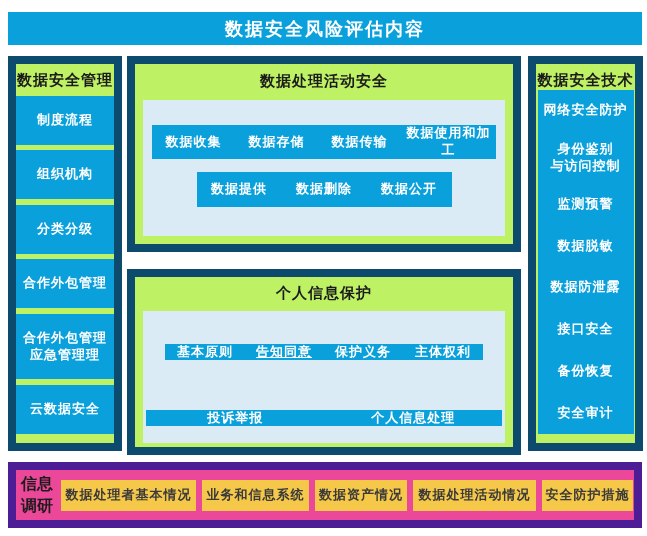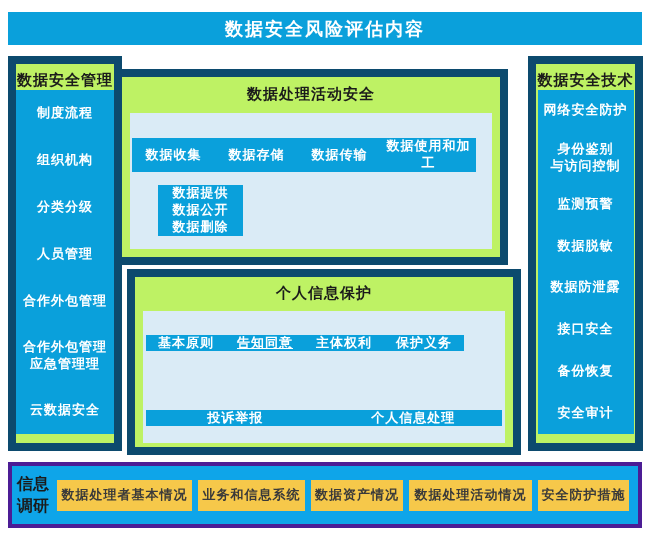--- a/index.html
+++ b/index.html
@@ -56,49 +56,49 @@
     font-weight: 700;
     letter-spacing: 1px;
     line-height: 1.3;
     text-align: center;
     white-space: pre-line;
     display: flex; align-items: center; justify-content: center;
   }
   .side-node { width: 98px; min-height: 31px; padding: 16px 0; }
   .right-box .side-node { width: 96px; }
 
-  .mid-a { left: 114px; top: 56px;  width: 394px; height: 196px; margin-top: 13px; }
+  .mid-a { left: 127px; top: 56px;  width: 394px; height: 196px; }
   .mid-b { left: 127px; top: 269px; width: 394px; height: 186px; }
   .mid-header { height: 34px; }
   .mid-b .mid-header { height: 32px; }
   .inner-panel {
     position: absolute;
     left: 8px; right: 8px;
     background: #daebf6;
     display: flex;
     flex-direction: column;
     justify-content: space-between;
   }
   .inner-a { top: 36px; bottom: 8px; padding: 25px 0 29px; }
   .inner-b { top: 34px; bottom: 4px; padding: 16px 0 9px; }
-  .row { display: flex; justify-content: flex-start; align-items: stretch; }
+  .row { display: flex; justify-content: center; align-items: stretch; }
   .row-a1 { padding: 0 2px;  height: 34px; }
-  .row-a2 { padding: 0 28px; height: 35px; flex-direction: column; }
-  .row-b  { padding: 8px 3px;  height: 32px; }
+  .row-a2 { padding: 0 28px; height: 35px; }
+  .row-b  { padding: 8px 3px;  height: 32px; margin-top: 9px; }
   .w83  { width: 83px; }  .w95  { width: 95px; }
   .w85  { width: 85px; }
   .w80  { width: 80px; }  .w78  { width: 78px; text-decoration: underline; }
   .w179 { width: 179px; } .w178 { width: 178px; }
 
   .bottom-panel {
     position: absolute;
     left: 8px; top: 462px;
     width: 634px; height: 66px;
-    background: #0ea5e9;
-    border: 4px solid #4c1d95;
+    background: #ec4899;
+    border: 8px solid #4c1d95;
     display: flex;
     align-items: center;
     gap: 6px;
     padding-left: 5px;
   }
   .bottom-label {
     color: #1b1b1b;
     font-size: 16px;
     font-weight: 700;
     line-height: 1.35;
@@ -125,52 +125,51 @@
 
 <div class="canvas">
 
   <div class="title-bar">数据安全风险评估内容</div>
 
   <div class="box side-box left-box">
     <div class="box-header">数据安全管理</div>
     <div class="node side-node">制度流程</div>
     <div class="node side-node">组织机构</div>
     <div class="node side-node">分类分级</div>
-    <div class="node side-node">人员管理</div>
     <div class="node side-node">合作外包管理</div>
     <div class="node side-node">合作外包管理
 应急管理理</div>
     <div class="node side-node">云数据安全</div>
   </div>
 
   <div class="box mid-a">
     <div class="box-header mid-header">数据处理活动安全</div>
     <div class="inner-panel inner-a">
       <div class="row row-a1">
         <div class="node w83">数据收集</div>
         <div class="node w83">数据存储</div>
         <div class="node w83">数据传输</div>
         <div class="node w95">数据使用和加工</div>
       </div>
       <div class="row row-a2">
         <div class="node w85">数据提供</div>
+        <div class="node w85">数据删除</div>
         <div class="node w85">数据公开</div>
-        <div class="node w85">数据删除</div>
       </div>
     </div>
   </div>
 
   <div class="box mid-b">
     <div class="box-header mid-header">个人信息保护</div>
     <div class="inner-panel inner-b">
       <div class="row row-b">
         <div class="node w80">基本原则</div>
         <div class="node w78">告知同意</div>
+        <div class="node w80">保护义务</div>
         <div class="node w80">主体权利</div>
-        <div class="node w80">保护义务</div>
       </div>
       <div class="row row-b">
         <div class="node w179">投诉举报</div>
         <div class="node w178">个人信息处理</div>
       </div>
     </div>
   </div>
 
   <div class="box side-box right-box">
     <div class="box-header">数据安全技术</div>

